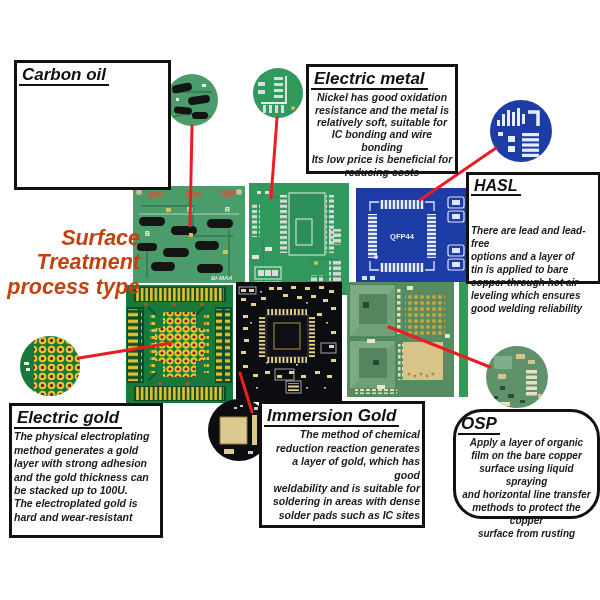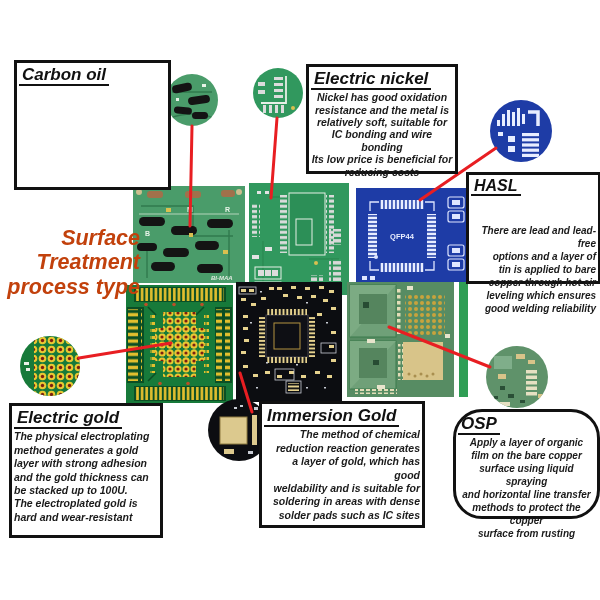--- a/index.html
+++ b/index.html
@@ -15,21 +15,21 @@
   .callout-title span{border-bottom:2.5px solid #111;padding:0 3px;}
   .callout-desc{font-weight:700;font-style:italic;white-space:pre-line;color:#1a1a1a;line-height:1.18;margin-top:2px;}
   .main-title{position:absolute;left:0;top:226px;width:140px;z-index:4;text-align:right;
               font-weight:700;font-style:italic;font-size:21.5px;line-height:1.13;color:#c2410c;white-space:pre-line;}
   .box-carbon{left:14px;top:60px;width:147px;height:122px;}
   .box-carbon .callout-desc{font-size:10.8px;text-align:left;}
   .box-nickel{left:306px;top:64px;width:142px;height:102px;}
   .box-nickel .callout-desc{font-size:10.5px;text-align:center;}
   .box-hasl{left:466px;top:172px;width:125px;height:104px;}
   .box-hasl .callout-title{font-size:16px;}
-  .box-hasl .callout-desc{font-size:10px;text-align:right;line-height:1.3;margin-top:28px;}
+  .box-hasl .callout-desc{font-size:10px;text-align:left;line-height:1.3;margin-top:28px;}
   .box-egold{left:9px;top:403px;width:144px;height:127px;}
   .box-egold .callout-desc{font-size:10.5px;text-align:left;line-height:1.28;}
   .box-igold{left:259px;top:401px;width:156px;height:119px;}
   .box-igold .callout-desc{font-size:10.5px;text-align:right;line-height:1.28;}
   .box-osp{left:453px;top:409px;width:137px;height:102px;border-radius:29px;}
   .box-osp .callout-desc{font-size:10px;text-align:center;line-height:1.3;}
   .p-carbon{left:133px;top:186px;}
   .p-nickel{left:249px;top:183px;}
   .p-hasl{left:356px;top:188px;}
   .p-egold{left:126px;top:285px;}
@@ -449,21 +449,21 @@
       <line x1="240" y1="373" x2="252" y2="412"></line>
       <line x1="389" y1="327" x2="490" y2="367"></line>
     </g>
   </svg>
 
   <div class="callout box-carbon">
     <div class="callout-title"><span>Carbon oil</span></div>
   </div>
 
   <div class="callout box-nickel">
-    <div class="callout-title"><span>Electric nickel</span></div>
+    <div class="callout-title"><span>Electric metal</span></div>
     <div class="callout-desc">Nickel has good oxidation
 resistance and the metal is
 relatively soft, suitable for
 IC bonding and wire bonding
 Its low price is beneficial for
 reducing costs</div>
   </div>
 
   <div class="callout box-hasl">
     <div class="callout-title"><span>HASL</span></div>

